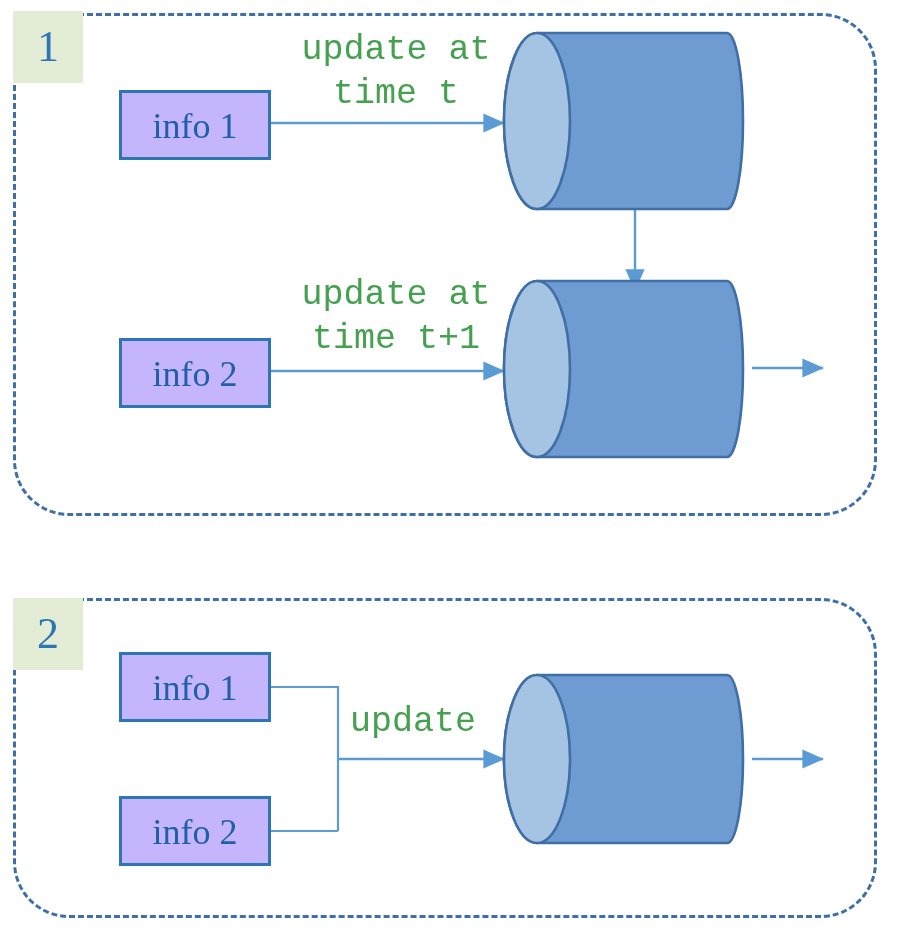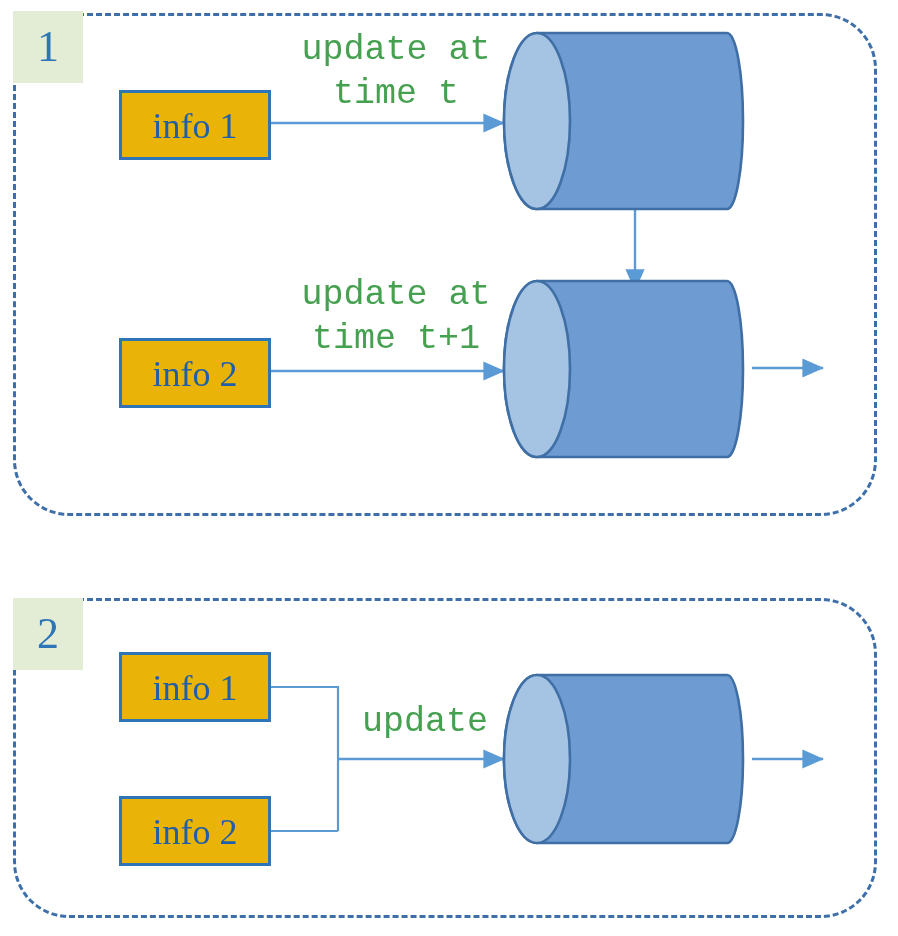--- a/index.html
+++ b/index.html
@@ -50,21 +50,21 @@
     z-index: 5;
   }
 
   
   .info-box {
     position: absolute;
     box-sizing: border-box;
     width: 152px;
     height: 70px;
     border: 3px solid #2E75B6;
-    background: #eab308;
+    background: #c4b5fd;
     color: #1F5FA9;
     font-size: 36px;
     line-height: 66px;
     text-align: center;
     font-family: "Liberation Serif", "DejaVu Serif", serif;
     z-index: 4;
   }
 
   
   .edge-label {
@@ -160,16 +160,16 @@
 
     <svg class="cyl-svg" style="left:504px; top:673px; width:256px; height:172px;" viewBox="0 0 256 172">
       <path d="M33,2 L223,2 A16,84 0 0 1 223,170 L33,170 A33,84 0 0 1 33,2 Z" fill="#6E9BD1" stroke="#3F6FA5" stroke-width="2.6"></path>
       <ellipse cx="33" cy="86" rx="33" ry="84" fill="#A5C3E3" stroke="#3F6FA5" stroke-width="2.6"></ellipse>
     </svg>
 
     <div class="info-box" style="left:119px; top:652px;">info 1</div>
 
     <div class="info-box" style="left:119px; top:796px;">info 2</div>
 
-    <div class="edge-label" style="left:340px; top:700px; width:170px;">update</div>
+    <div class="edge-label" style="left:328px; top:700px; width:170px;">update</div>
   </div>
 
 </div>
 
 </body></html>

